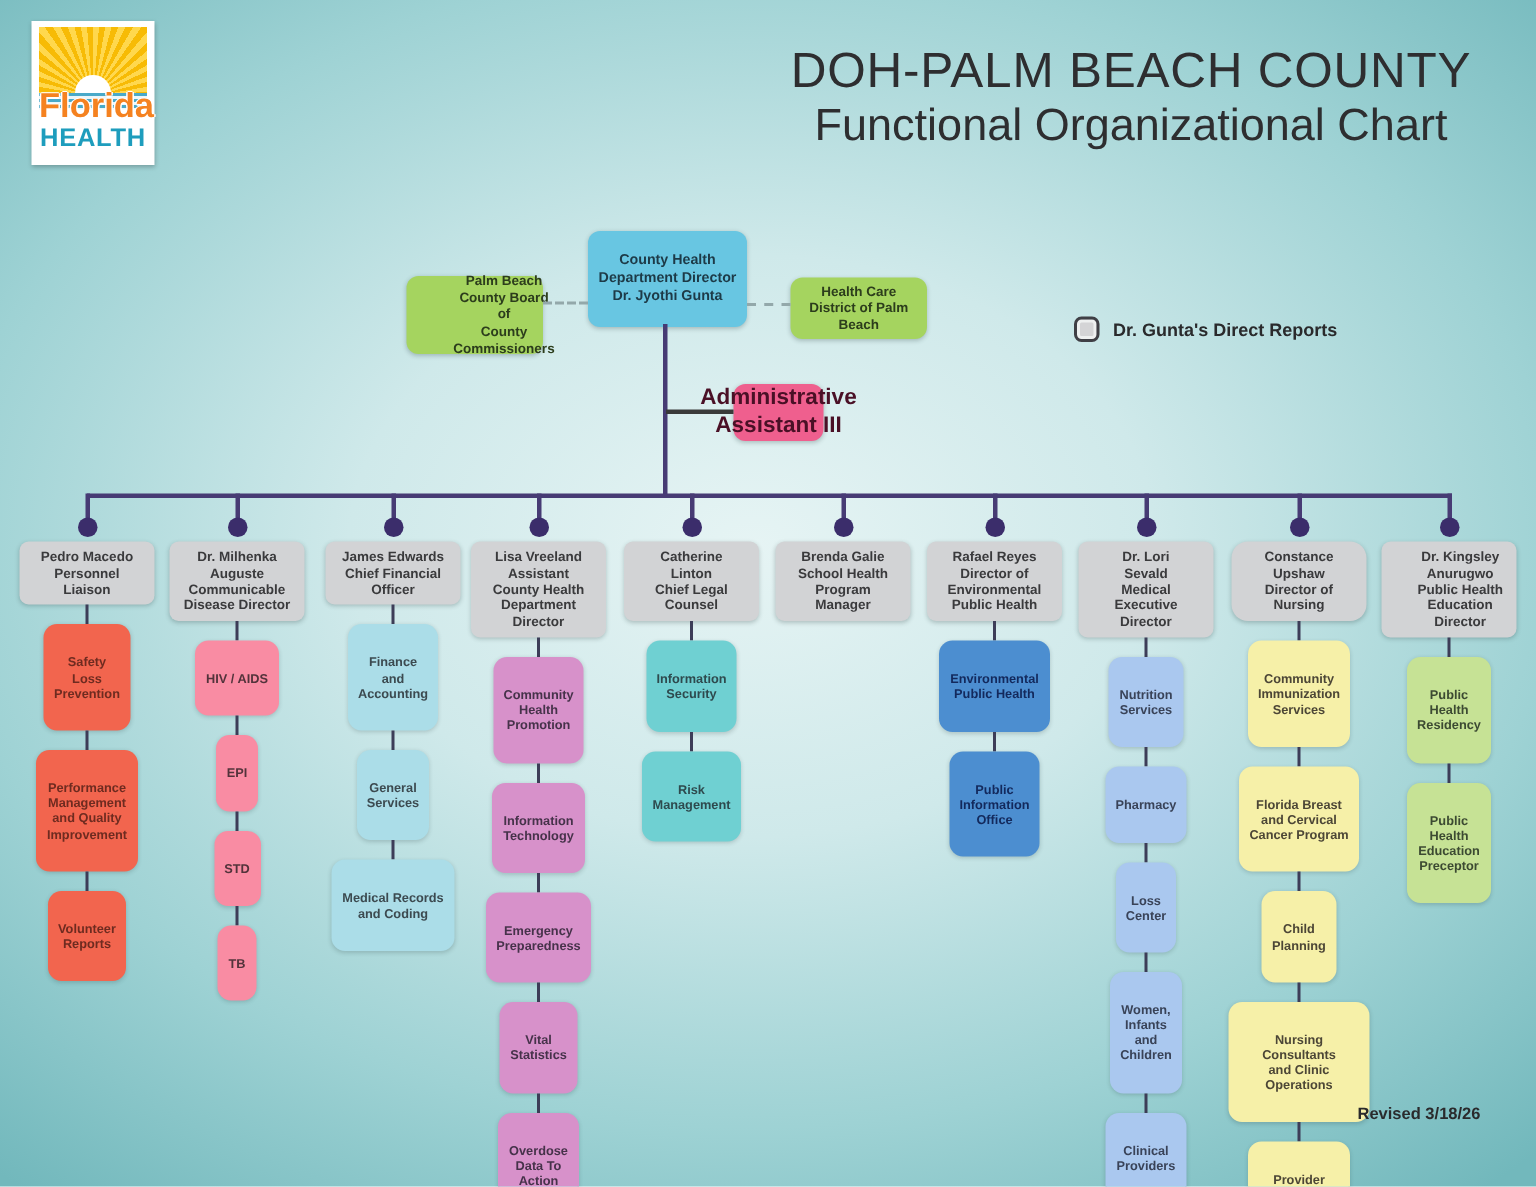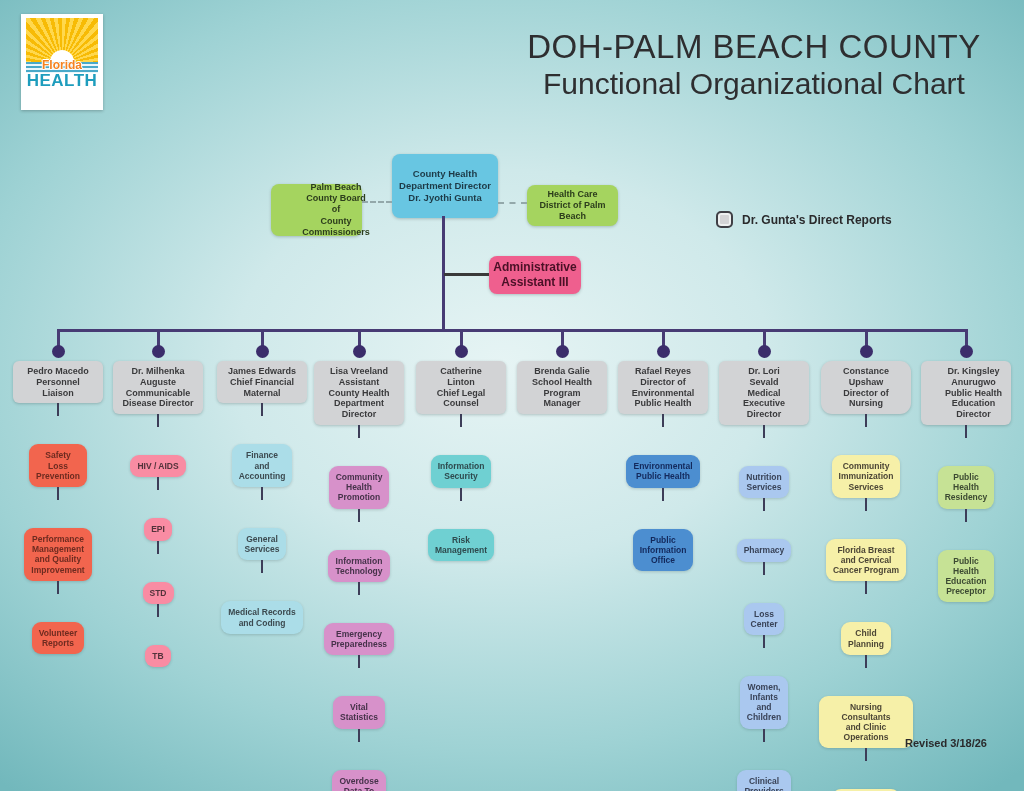--- a/index.html
+++ b/index.html
@@ -11,60 +11,60 @@
   
   .logo { position: absolute; left: 21px; top: 14px; width: 82px; height: 96px;
           background: #ffffff; box-shadow: 0 1px 3px rgba(0,0,0,.25); padding: 4px 5px; }
   .logo-sun { position: relative; height: 44px; overflow: hidden;
     background: repeating-conic-gradient(from -90deg at 50% 105%, #ffd84d 0deg 5deg, #f7bb05 5deg 10deg); }
   .logo-sun::after { content:""; position:absolute; left:50%; bottom:-12px; transform:translateX(-50%);
     width: 24px; height: 24px; border-radius: 50%; background: #ffffff; }
   .logo-water { height: 11px;
     background: repeating-linear-gradient(180deg, #49a9c9 0 2px, #eaf6fa 2px 4px); }
   .logo-florida { position: relative; margin-top: -14px; text-align: center;
-    color: #f58220; font-size: 12px; font-weight: bold; line-height: 1;
+    color: #f58220; font-size: 23px; font-weight: bold; line-height: 1;
     text-shadow: 1px 0 0 #fff, -1px 0 0 #fff, 0 1px 0 #fff, 0 -1px 0 #fff; }
   .logo-health { text-align: center; color: #1e9dbd; font-size: 17px; font-weight: bold;
     letter-spacing: .5px; line-height: 1.1; margin-top: 1px; }
   
   .title { position: absolute; left: 494px; top: 28px; width: 520px; text-align: center; color: #2e2e30; }
   .title-line1 { font-size: 33px; line-height: 1.15; letter-spacing: .5px; }
   .title-line2 { font-size: 30px; line-height: 1.2; }
   
   .legend-icon { position: absolute; left: 716px; top: 211px; width: 17px; height: 17px;
     border: 2px solid #3f3f45; border-radius: 5px; background: #d4d4d6;
     box-shadow: inset 0 0 0 2px #eef0f0; }
   .legend-label { position: absolute; left: 742px; top: 213px; font-size: 12px; font-weight: 600; color: #2a2a2c; }
   
   .tbox { position: absolute; display: flex; align-items: center; justify-content: center;
     border-radius: 8px; text-align: center; font-weight: bold; white-space: pre-line;
     color: #243138; box-shadow: 0 1px 3px rgba(30,50,50,.25); }
   .box-director { left: 392px; top: 154px; width: 106px; height: 64px; font-size: 9.5px; line-height: 1.25; color:#1d3a47; }
   .box-board   { left: 271px; top: 184px; width: 91px; height: 52px; font-size: 9px;  line-height: 1.25; color:#2c3d1c; }
   .box-district{ left: 527px; top: 185px; width: 91px; height: 41px; font-size: 9px;  line-height: 1.25; color:#2c3d1c; }
-  .box-assistant{ left: 489px; top: 256px; width: 92px; height: 38px; font-size: 12px; line-height: 1.25; color:#4a1026; }
+  .box-assistant{ left: 489px; top: 256px; width: 60px; height: 38px; font-size: 15px; line-height: 1.25; color:#4a1026; }
   
   .dash { position: absolute; height: 0; border-top: 2px dashed #93a8aa; }
   .dash-left  { left: 362px; top: 201px; width: 30px; }
   .dash-right { left: 498px; top: 202px; width: 29px; }
   .trunk { position: absolute; left: 442px; top: 216px; width: 3px; height: 116px; }
   .rail  { position: absolute; top: 329px; height: 3px; }
   .hline-assistant { position: absolute; left: 444px; top: 273px; width: 45px; height: 3px; }
   .drop { position: absolute; top: 329px; width: 3px; height: 18px; }
   
   .column { position: absolute; top: 345px; width: 94px; display: flex; flex-direction: column; align-items: center; }
   .dot { width: 13px; height: 13px; border-radius: 50%; margin-bottom: 3px; }
   .hbox { width: 90px; min-height: 32px; border-radius: 6px; padding: 5px 2px;
     display: flex; align-items: center; justify-content: center;
     font-size: 9px; font-weight: bold; line-height: 1.2; text-align: center; white-space: pre-line;
     box-shadow: 0 1px 3px rgba(30,50,50,.25); }
   .vline { width: 2px; height: 13px; }
-  .pbox { border-radius: 9px; padding: 6px 7px; max-width: 96px;
+  .pbox { border-radius: 9px; padding: 20px 7px; max-width: 96px;
     font-size: 8.5px; font-weight: bold; line-height: 1.2; text-align: center; white-space: pre-line;
-    box-shadow: 0 1px 3px rgba(30,50,50,.2); margin-top: 28px; }
+    box-shadow: 0 1px 3px rgba(30,50,50,.2); }
   
   .revised { position: absolute; left: 905px; top: 737px; font-size: 11px; font-weight: 600; color: #2a2a2c; }
 </style>
 </head>
 <body>
 
 <div class="page">
 
   <div class="logo">
     <div class="logo-sun"></div>
@@ -134,21 +134,21 @@
         <div class="vline" style="background: rgb(61, 61, 88);"></div>
         <div class="pbox" style="background: rgb(249, 140, 163); color: rgb(83, 51, 59);">STD</div>
         <div class="vline" style="background: rgb(61, 61, 88);"></div>
         <div class="pbox" style="background: rgb(249, 140, 163); color: rgb(83, 51, 59);">TB</div>
       </div>
       <div class="drop" style="left: 261px; background: rgb(71, 59, 116);"></div>
       <div class="column" style="left: 215px;">
         <div class="dot" style="background: rgb(59, 45, 107);"></div>
         <div class="hbox" style="background: rgb(210, 211, 213); color: rgb(58, 58, 60);">James Edwards
 Chief Financial
-Maternal</div>
+Officer</div>
         <div class="vline" style="background: rgb(61, 61, 88);"></div>
         <div class="pbox" style="background: rgb(171, 221, 232); color: rgb(60, 74, 80);">Finance
 and
 Accounting</div>
         <div class="vline" style="background: rgb(61, 61, 88);"></div>
         <div class="pbox" style="background: rgb(171, 221, 232); color: rgb(60, 74, 80);">General
 Services</div>
         <div class="vline" style="background: rgb(61, 61, 88);"></div>
         <div class="pbox" style="background: rgb(171, 221, 232); color: rgb(60, 74, 80);">Medical Records
 and Coding</div>

